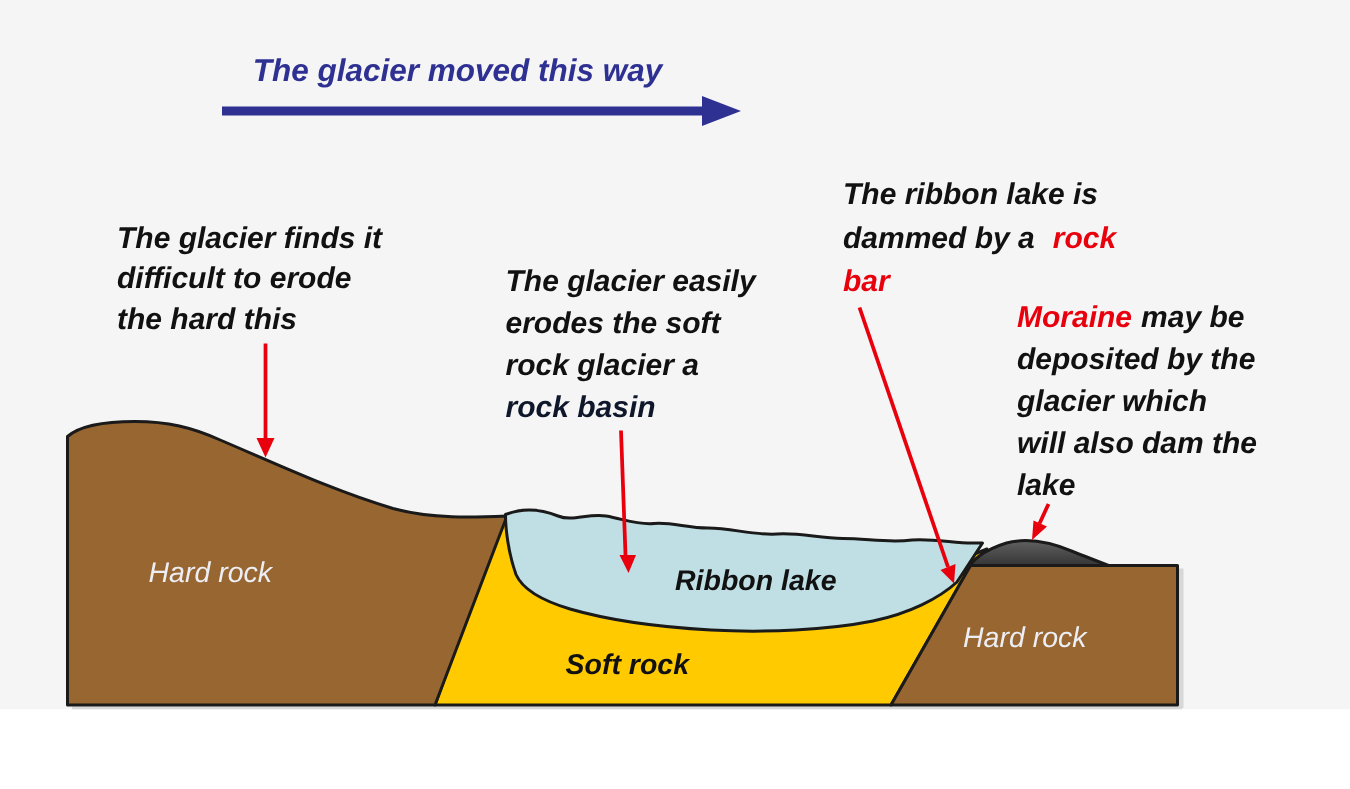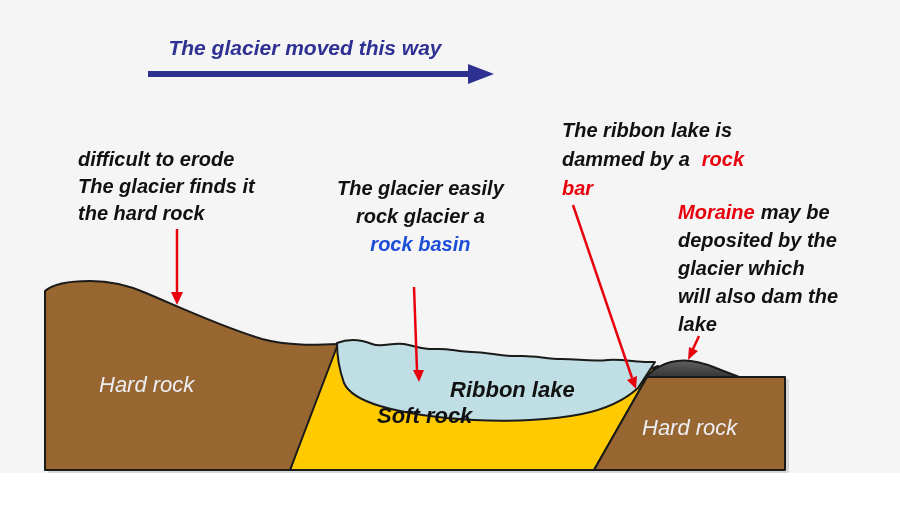--- a/index.html
+++ b/index.html
@@ -10,21 +10,21 @@
     font-family:"Liberation Sans","DejaVu Sans",sans-serif;
     font-style:italic;
   }
   .stage svg{position:absolute;left:0;top:0;}
   .txt{position:absolute;color:#111;}
   .title{
     font-size:21px;font-weight:bold;
     width:330px;text-align:center;white-space:nowrap;
   }
   .callout{font-size:20px;font-weight:bold;line-height:27px;white-space:nowrap;}
-  .terrain-label{font-size:22px;font-weight:normal;white-space:nowrap;}
+  .terrain-label{font-size:19px;font-weight:normal;white-space:nowrap;}
   .terrain-label.dark{font-weight:bold;text-align:center;}
   .sp{display:inline-block;}
   .gap-l{margin-left:12px;}
   .gap-s{margin-left:6px;}
 </style>
 </head>
 <body>
 
 <div class="stage" style="background-color: rgb(245, 245, 246);">
 
@@ -85,29 +85,30 @@
       <g>
         <line x1="699" y1="336" x2="693" y2="349"></line>
         <polygon points="698,351 689,347 688,360" stroke="none"></polygon>
       </g>
     </g>
   </svg>
 
   <div class="txt title" style="left: 140px; top: 36px; color: rgb(46, 49, 146);">The glacier moved this way</div>
 
   <div class="txt callout" style="left:78px;top:146px;">
+    <div>The glacier finds it</div>
     <div>difficult to erode</div>
-    <div>The glacier finds it</div>
-    <div>the hard rock</div>
+    <div>the hard this</div>
   </div>
 
-  <div class="txt callout" style="left:337px;top:174px;line-height:28px;text-align:center;">
+  <div class="txt callout" style="left:337px;top:174px;line-height:28px;">
     <div>The glacier easily</div>
+    <div>erodes the soft</div>
     <div>rock glacier a</div>
-    <div style="color: #1d4ed8;">rock basin</div>
+    <div style="color: #0f172a;">rock basin</div>
   </div>
 
   <div class="txt callout" style="left:678px;top:198px;line-height:28px;">
     <div>
       <span class="sp" style="color: rgb(232, 0, 13);">Moraine</span><span class="sp gap-s">may be</span>
     </div>
     <div>deposited by the</div>
     <div>glacier which</div>
     <div>will also dam the</div>
     <div>lake</div>
@@ -118,16 +119,16 @@
     <div>
       <span class="sp">dammed by a</span><span class="sp gap-l" style="color: rgb(232, 0, 13);">rock</span>
     </div>
     <div style="color: rgb(232, 0, 13);">bar</div>
   </div>
 
   <div class="txt terrain-label" style="left: 99px; top: 372px; color: rgb(237, 238, 244);">Hard rock</div>
 
   <div class="txt terrain-label dark" style="left:450px;top:377px;">Ribbon lake</div>
 
-  <div class="txt terrain-label dark" style="left:377px;top:403px;">Soft rock</div>
+  <div class="txt terrain-label dark" style="left:377px;top:433px;">Soft rock</div>
 
   <div class="txt terrain-label" style="left: 642px; top: 415px; color: rgb(237, 238, 244);">Hard rock</div>
 </div>
 
 </body></html>

